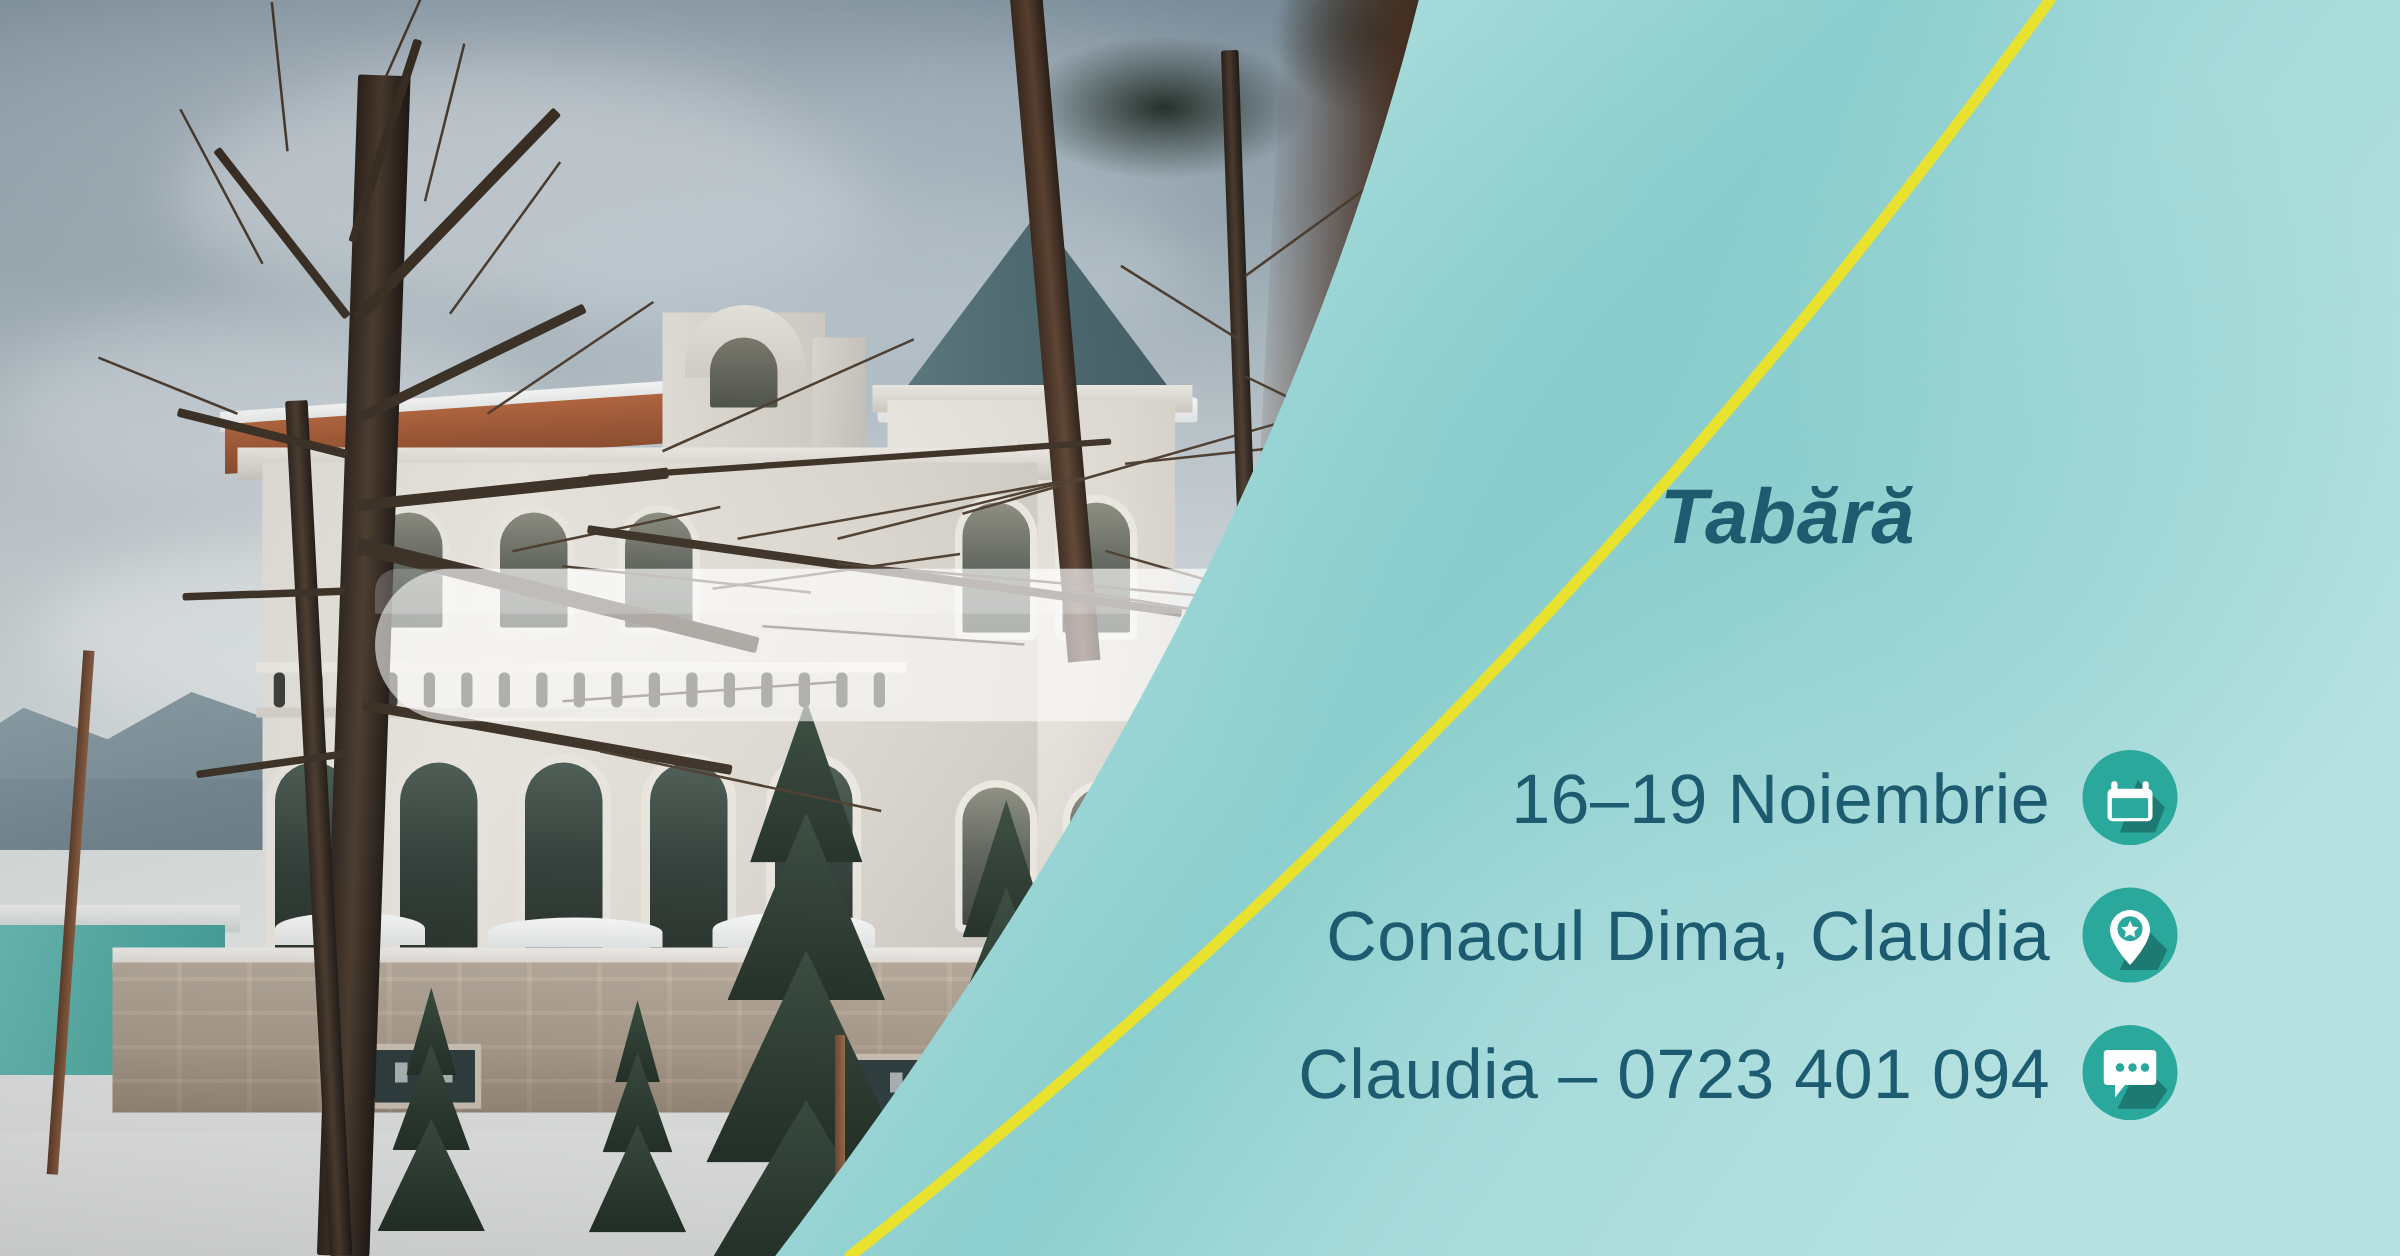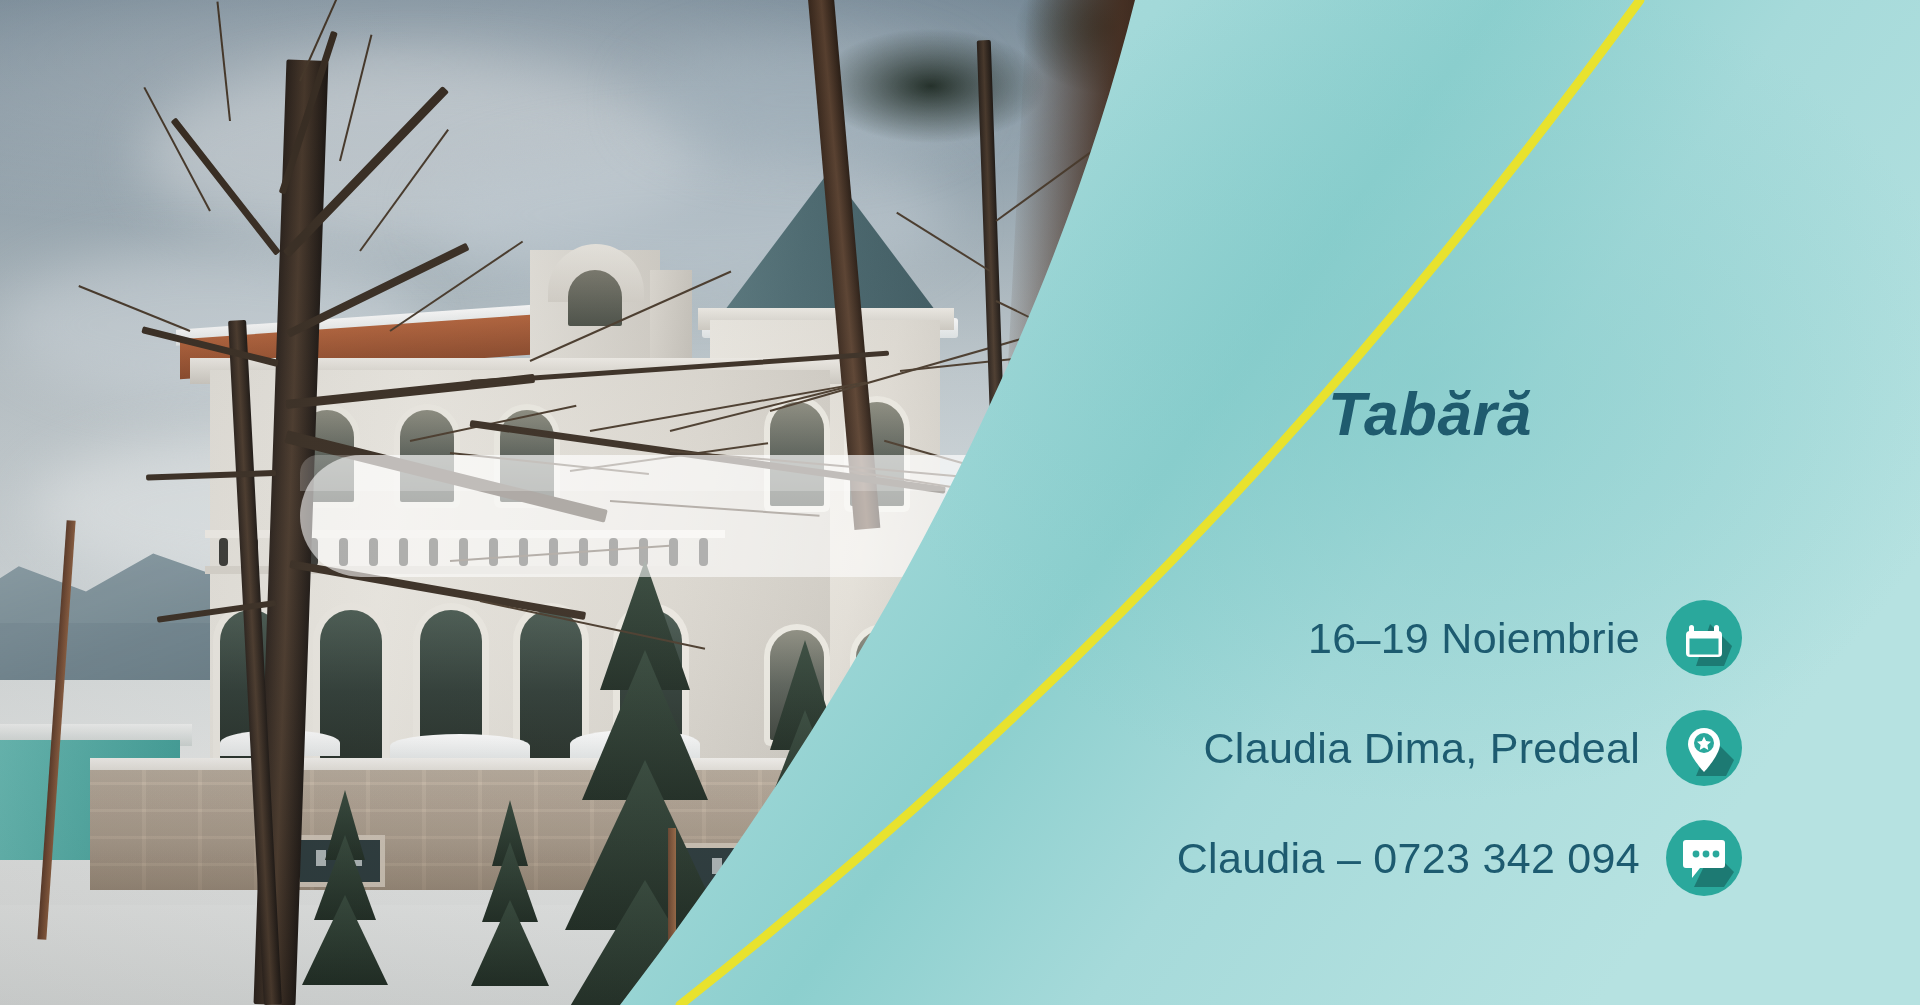--- a/index.html
+++ b/index.html
@@ -245,21 +245,21 @@
 
   .info{
     position:absolute;left:1742px;top:600px;width:0;
   }
   .info-row{
     position:absolute;right:0;display:flex;align-items:center;justify-content:flex-end;
     width:760px;gap:26px;
   }
   .info-row .txt{
     font-family:"Liberation Sans", sans-serif;
-    font-weight:400;font-size:43px;color:#1d5b70;
+    font-weight:400;font-size:56px;color:#1d5b70;
     white-space:nowrap;letter-spacing:.3px;
   }
   .badge{
     position:relative;width:76px;height:76px;border-radius:50%;
     background:#2aa89c;flex:0 0 auto;overflow:hidden;
   }
   .badge svg{position:absolute;left:0;top:0;}
 
   .row1{top:0;}
   .row2{top:110px;}
@@ -493,33 +493,33 @@
             <rect x="23" y="25" width="5" height="12" rx="2.5"></rect>
             <rect x="48" y="25" width="5" height="12" rx="2.5"></rect>
             <rect x="20" y="31" width="36" height="26" rx="4"></rect>
           </g>
           <rect x="23.5" y="38.5" width="29" height="16" fill="#2aa89c"></rect>
         </svg>
       </span>
     </div>
 
     <div class="info-row row2">
-      <span class="txt">Claudia Dima, Predeal</span>
+      <span class="txt">Conacul Dima, Claudia</span>
       <span class="badge">
         <svg width="76" height="76" viewBox="0 0 76 76">
           <path d="M46 28 L68 50 L60 66 L30 66 Z" fill="#1d7a73"></path>
           <path d="M38 18 C29.2 18 22 25.2 22 34 C22 45 38 62 38 62 C38 62 54 45 54 34 C54 25.2 46.8 18 38 18 Z" fill="#ffffff"></path>
           <circle cx="38" cy="33" r="10" fill="#2aa89c"></circle>
           <path d="M38 26.6 L40.1 31.1 L45 31.7 L41.4 35.1 L42.3 40 L38 37.6 L33.7 40 L34.6 35.1 L31 31.7 L35.9 31.1 Z" fill="#ffffff"></path>
         </svg>
       </span>
     </div>
 
     <div class="info-row row3">
-      <span class="txt">Claudia – 0723 342 094</span>
+      <span class="txt">Claudia – 0723 401 094</span>
       <span class="badge">
         <svg width="76" height="76" viewBox="0 0 76 76">
           <path d="M46 30 L68 52 L58 67 L28 67 Z" fill="#1d7a73"></path>
           <path d="M20 20 H56 A3 3 0 0 1 59 23 V45 A3 3 0 0 1 56 48 H34 L26 58 L26 48 H20 A3 3 0 0 1 17 45 V23 A3 3 0 0 1 20 20 Z" fill="#ffffff"></path>
           <g fill="#2aa89c">
             <circle cx="30" cy="34" r="3.4"></circle>
             <circle cx="40" cy="34" r="3.4"></circle>
             <circle cx="50" cy="34" r="3.4"></circle>
           </g>
         </svg>

